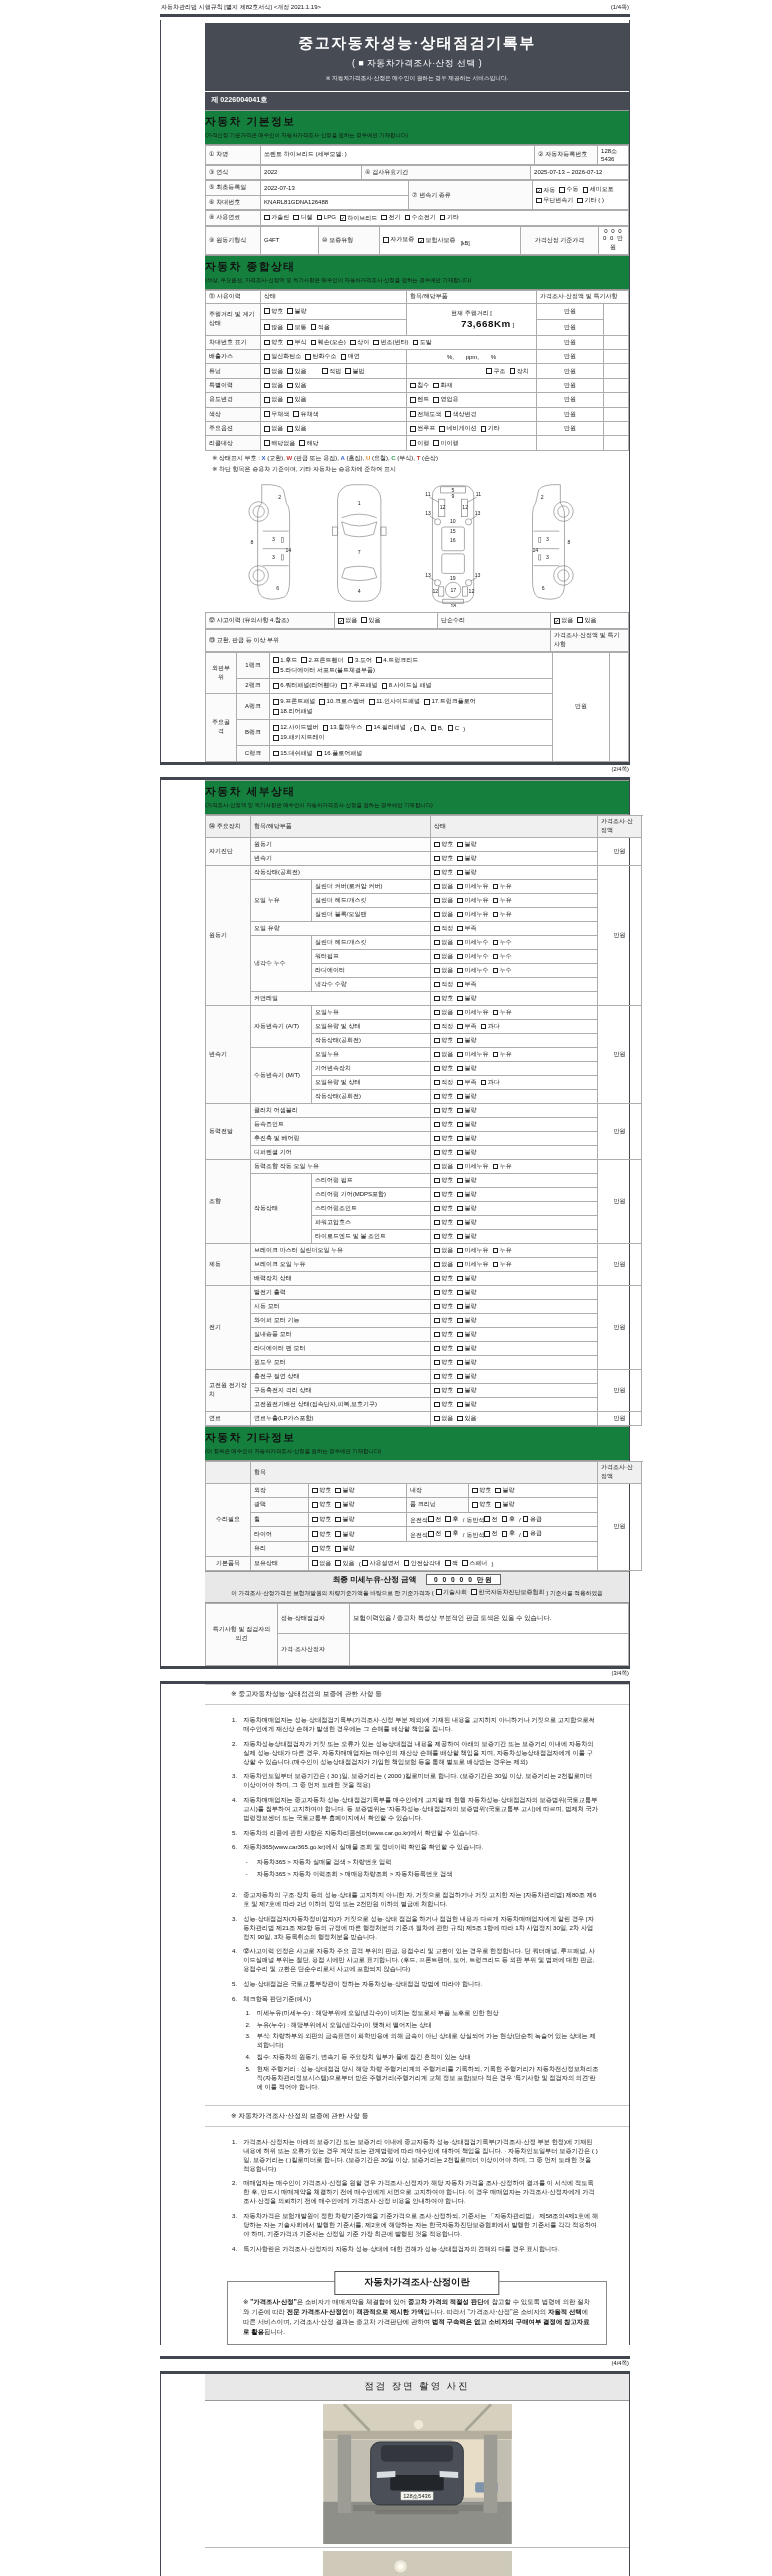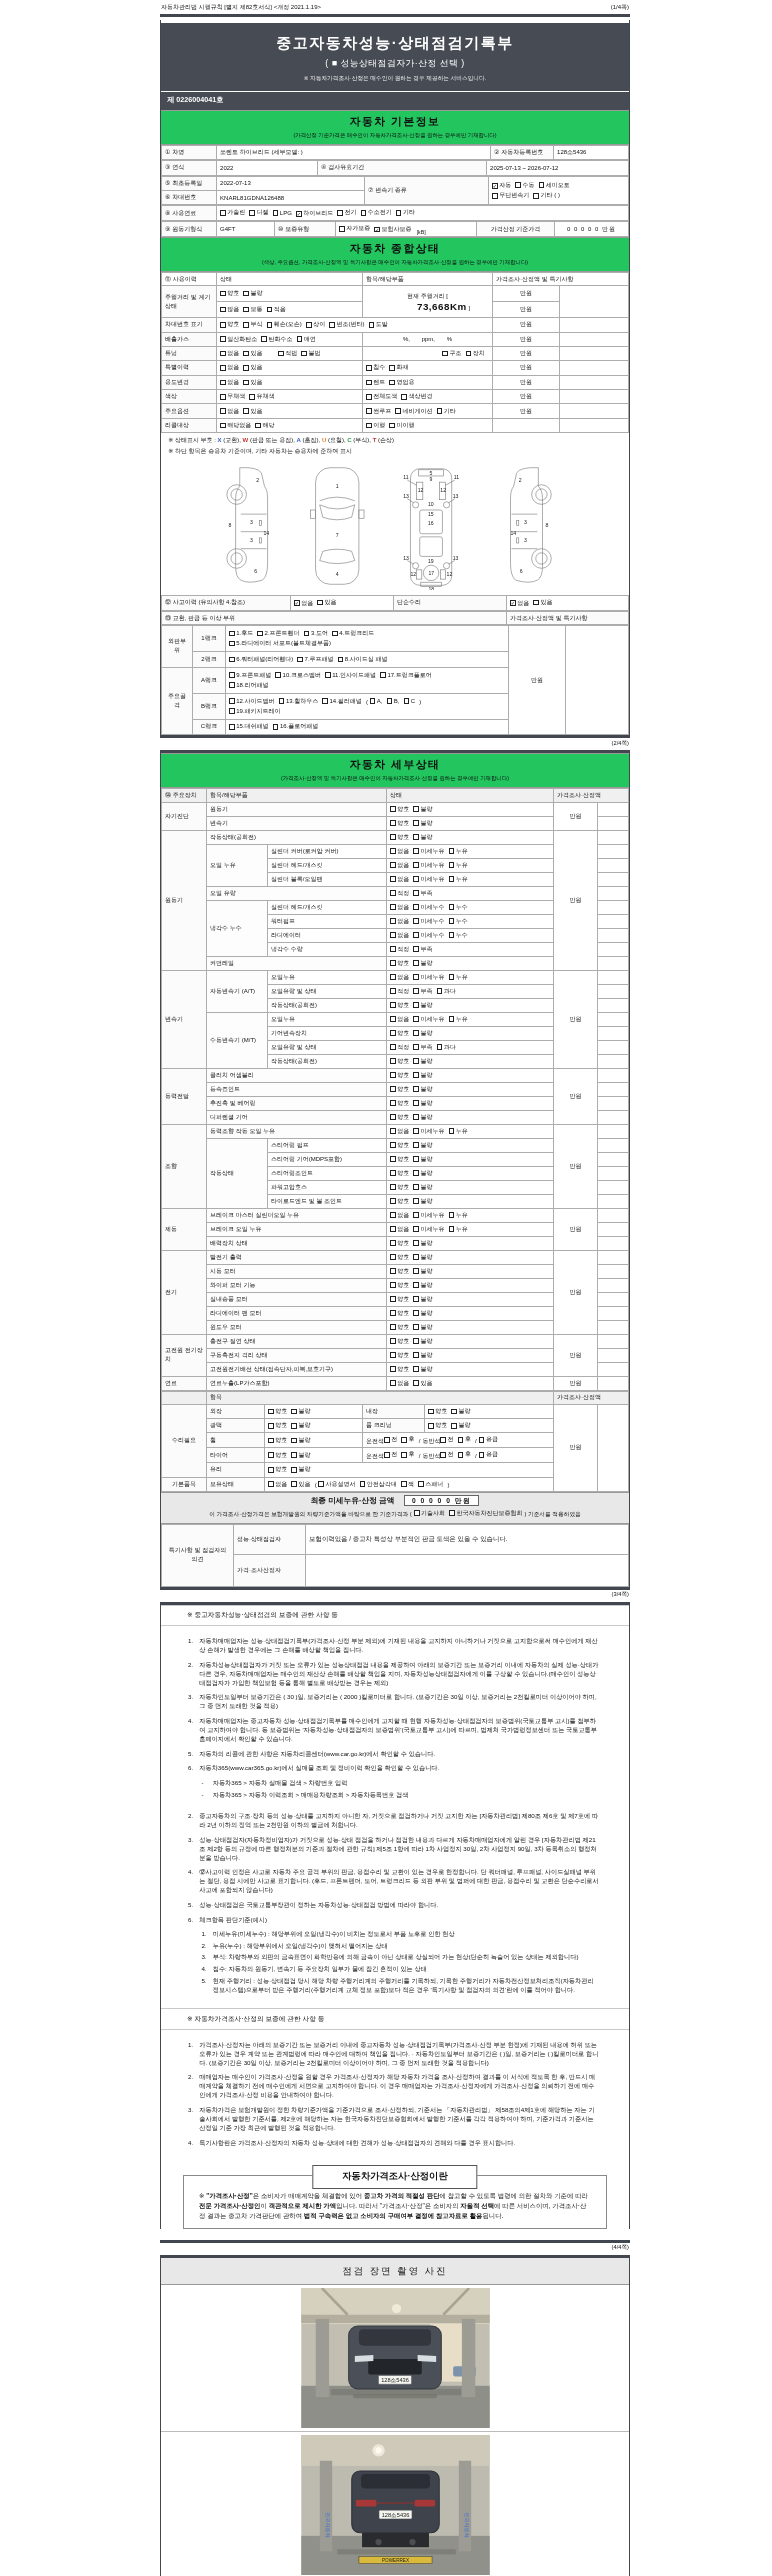--- a/index.html
+++ b/index.html
@@ -5,35 +5,35 @@
   * { box-sizing: border-box; margin: 0; padding: 0; }
   body {
     width: 773px; height: 2576px; position: relative;
     background: #ffffff; overflow: hidden;
     font-family: "Liberation Sans", "DejaVu Sans", sans-serif;
     color: #111;
   }
   .doc { position: absolute; left: 160px; top: 2.1px; width: 470px; }
   .meta { display: flex; justify-content: space-between; font-size: 6px; padding: 1px 1px 2.1px 1px; }
   .bar { height: 3.1px; background: #42474f; }
-  .page { border-left: 1px solid #42474f; border-right: 1px solid #42474f; background: #fff; }
+  .page { border-left: 1px solid #42474f; border-right: 1px solid #42474f; background: #fff; padding-left: 44px; }
   .pgno { text-align: right; font-size: 5.7px; padding: 1.5px 1px 2.6px 0; }
 
   
   .tblock { background: #464b54; color: #fff; text-align: center; padding: 0 0 8.2px 0; }
   .stripe { height: 3.6px; background: #fff; margin: 2.6px 0 10.3px 0; }
   .t1 { font-size: 15px; font-weight: bold; letter-spacing: 1.5px; }
   .t2 { font-size: 8.8px; margin-top: 5.7px; letter-spacing: 0.5px; }
   .t3 { font-size: 5.7px; margin-top: 4.6px; color: #f0f0f0; }
   .docno { background: #464b54; color: #fff; text-align: left; padding: 3.1px 0 4.6px 6.2px;
            font-size: 7.2px; font-weight: bold; border-top: 1px solid #fff; }
 
   
-  .shead { background: #22c55e; border-top: 0.5px solid #999; border-bottom: 0.5px solid #999;
-           text-align: center; padding: 4.1px 0 5.2px 0; }
+  .shead { background: #15803d; border-top: 0.5px solid #999; border-bottom: 0.5px solid #999;
+           text-align: left; padding: 4.1px 0 5.2px 0; }
   .shead .t { font-size: 10.8px; font-weight: bold; letter-spacing: 1.5px; }
   .shead .n { font-size: 5.4px; margin-top: 2.6px; }
 
   
   table.tb { width: 100%; border-collapse: collapse; table-layout: fixed; }
   .tb td { border: 0.5px solid #adadad; padding: 1.5px 3.1px; font-size: 6px; vertical-align: middle;
            overflow: hidden; }
   .tb tr { height: 14.4px; }
   .lab { background: #fbfbfb; }
   .hrow td { background: #fff; font-size: 6px; }
@@ -104,21 +104,21 @@
     <span>자동차관리법 시행규칙 [별지 제82호서식] &lt;개정 2021.1.19&gt;</span>
     <span>(1/4쪽)</span>
   </div>
 
   <div class="bar"></div>
   <div class="page">
 
     <div class="tblock">
       <div class="stripe"></div>
       <div class="t1">중고자동차성능·상태점검기록부</div>
-      <div class="t2">( ■ 성능상태점검자가·산정 선택 )</div>
+      <div class="t2">( ■ 자동차가격조사·산정 선택 )</div>
       <div class="t3">※ 자동차가격조사·산정은 매수인이 원하는 경우 제공하는 서비스입니다.</div>
     </div>
     <div class="docno">제 0226004041호</div>
 
     <div class="shead">
       <div class="t">자동차 기본정보</div>
       <div class="n">(가격산정 기준가격은 매수인이 자동차가격조사·산정을 원하는 경우에만 기재합니다)</div>
     </div>
 
     <table class="tb">
@@ -733,20 +733,24 @@
           <tr>
             <td class="gcell" rowspan="1">연료</td>
             <td class="acell" colspan="2">연료누출(LP가스포함)</td>
             <td class="scell"><span class="cb"><span class="bx"></span>없음</span><span class="cb"><span class="bx"></span>있음</span></td>
             <td class="pcell" rowspan="1">만원</td>
             <td></td>
           </tr>
         </tbody>
     </table>
 
+    <div class="shead">
+      <div class="t">자동차 기타정보</div>
+      <div class="n">(이 항목은 매수인이 자동차가격조사·산정을 원하는 경우에만 기재합니다)</div>
+    </div>
 
     <table class="tb">
       <colgroup>
           <col style="width:45px">
           <col style="width:58px">
           <col style="width:98px">
           <col style="width:62px">
           <col style="width:129px">
           <col style="width:44px">
           <col>

